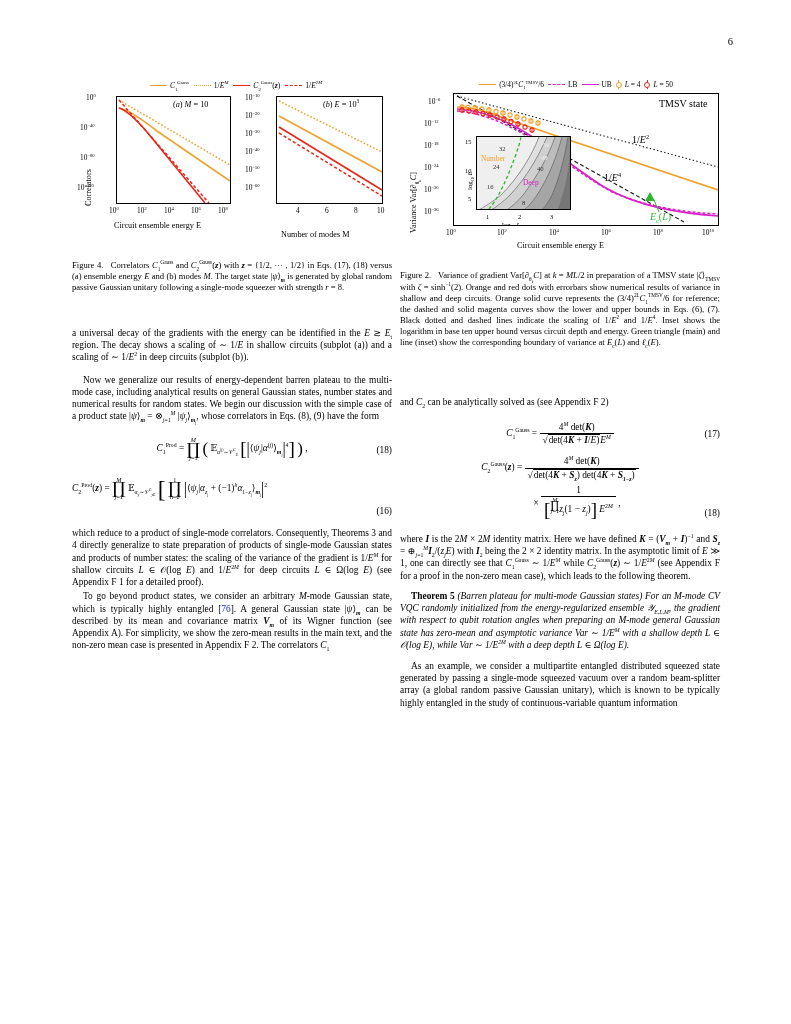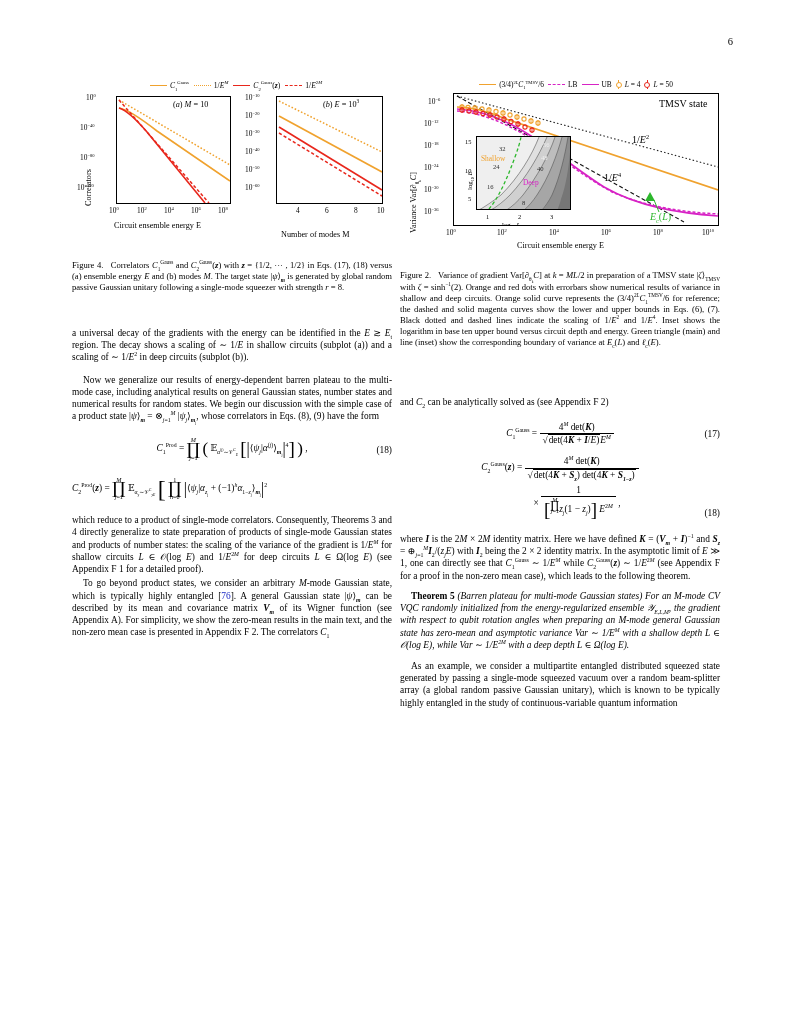--- a/index.html
+++ b/index.html
@@ -354,21 +354,21 @@
           </g>
           <path d="M12 72 C 22 60, 30 42, 38 20 C 41 12, 43 5, 44 0" stroke="#2cb72c" stroke-width="1.3" fill="none" stroke-dasharray="3.4 2.4"></path>
         </svg>
         <div class="annot" style="left:22px; top:8px; color:#333; font-size:6.6px;">32</div>
         <div class="annot" style="left:16px; top:26px; color:#333; font-size:6.6px;">24</div>
         <div class="annot" style="left:10px; top:46px; color:#333; font-size:6.6px;">16</div>
         <div class="annot" style="left:45px; top:62px; color:#333; font-size:6.6px;">8</div>
         <div class="annot" style="left:66px; top:4px; color:#eee; font-size:6.6px;">56</div>
         <div class="annot" style="left:64px; top:17px; color:#eee; font-size:6.6px;">48</div>
         <div class="annot" style="left:60px; top:28px; color:#333; font-size:6.6px;">40</div>
-        <div class="annot" style="left:4px; top:17px; color:#f0a22e; font-size:7.4px;">Shallow</div>
+        <div class="annot" style="left:4px; top:17px; color:#f0a22e; font-size:7.4px;">Number</div>
         <div class="annot" style="left:46px; top:41px; color:#d723c5; font-size:7.4px;">Deep</div>
       </div>
       <div class="annot" style="left:32px; top:119px; font-size:6.4px;">1</div>
       <div class="annot" style="left:64px; top:119px; font-size:6.4px;">2</div>
       <div class="annot" style="left:96px; top:119px; font-size:6.4px;">3</div>
       <div class="annot" style="left:14px; top:101px; font-size:6.4px;">5</div>
       <div class="annot" style="left:11px; top:73px; font-size:6.4px;">10</div>
       <div class="annot" style="left:11px; top:44px; font-size:6.4px;">15</div>
       <div class="annot" style="left:48px; top:127px; font-size:6.8px;">log<sub>10</sub> <span class="mi">L</span></div>
       <div class="ylabel-rot" style="left:12px; top:96px; font-size:6.8px;">log<sub>10</sub> <span class="mi">E</span></div>
@@ -431,20 +431,23 @@
 
     <div class="eq" style="margin-top:12px; text-align:left;">
       <span class="eqbody">
         <span class="mi">C</span><sub>2</sub><sup class="sscript">Prod</sup>(<span class="mb">z</span>) =
         <span class="prodwrap"><span class="top"><span class="mi">M</span></span><span class="sym">∏</span><span class="bot"><span class="mi">j</span>=1</span></span>
         <span style="font-size:8.6px">𝔼</span><sub class="sscript">α<sub>y</sub>∼𝒱<sup>C</sup><sub><span class="mi">yE</span></sub></sub>
         <span class="brk2">[</span>
         <span class="prodwrap"><span class="top">1</span><span class="sym">∏</span><span class="bot"><span class="mi">h</span>=0</span></span>
         <span class="bar-abs">|</span>⟨<span class="mi">ψ<sub>j</sub></span>|<span class="mi">α</span><sub class="sscript"><span class="mi">z</span><sub>j</sub></sub> + (−1)<sup><span class="mi">h</span></sup><span class="mi">α</span><sub class="sscript">1−<span class="mi">z</span><sub>j</sub></sub>⟩<sub class="sscript"><span class="mb">m</span><sub>j</sub></sub><span class="bar-abs">|</span><sup>2</sup>
       </span>
+      <div style="position:relative; height:13px;">
+        <span class="num" style="right:0; top:6px;">(16)</span>
+      </div>
     </div>
 
     <p class="noindent" style="margin-top:5px;">
       which reduce to a product of single-mode correlators. Consequently, Theorems 3 and 4 directly generalize to state preparation of products of single-mode Gaussian states and products of number states: the scaling of the variance of the gradient is 1/<span class="mi">E</span><sup><span class="mi">M</span></sup> for shallow circuits <span class="mi">L</span> ∈ 𝒪(log <span class="mi">E</span>) and 1/<span class="mi">E</span><sup>2<span class="mi">M</span></sup> for deep circuits <span class="mi">L</span> ∈ Ω(log <span class="mi">E</span>) (see Appendix F 1 for a detailed proof).
     </p>
 
     <p>
       To go beyond product states, we consider an arbitrary <span class="mi">M</span>-mode Gaussian state, which is typically highly entangled [<span class="cite">76</span>]. A general Gaussian state |<span class="mi">ψ</span>⟩<sub class="sscript"><span class="mb">m</span></sub> can be described by its mean and covariance matrix <span class="mb">V<sub>m</sub></span> of its Wigner function (see Appendix A). For simplicity, we show the zero-mean results in the main text, and the non-zero mean case is presented in Appendix F 2. The correlators <span class="mi">C</span><sub>1</sub>
     </p>
   </div>

